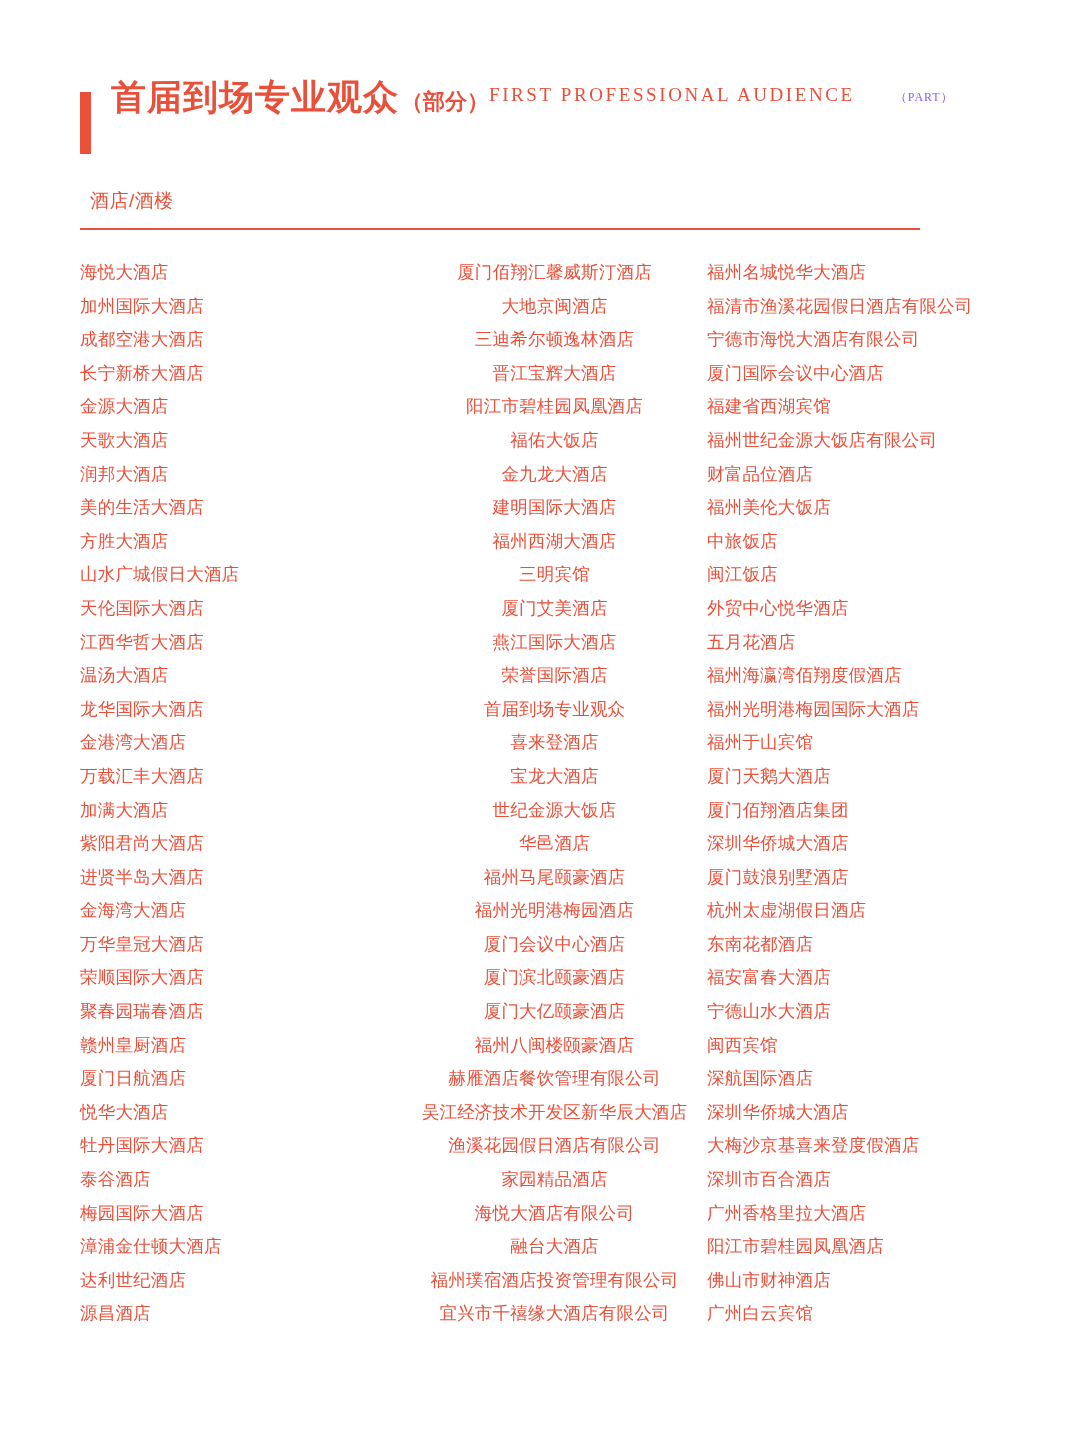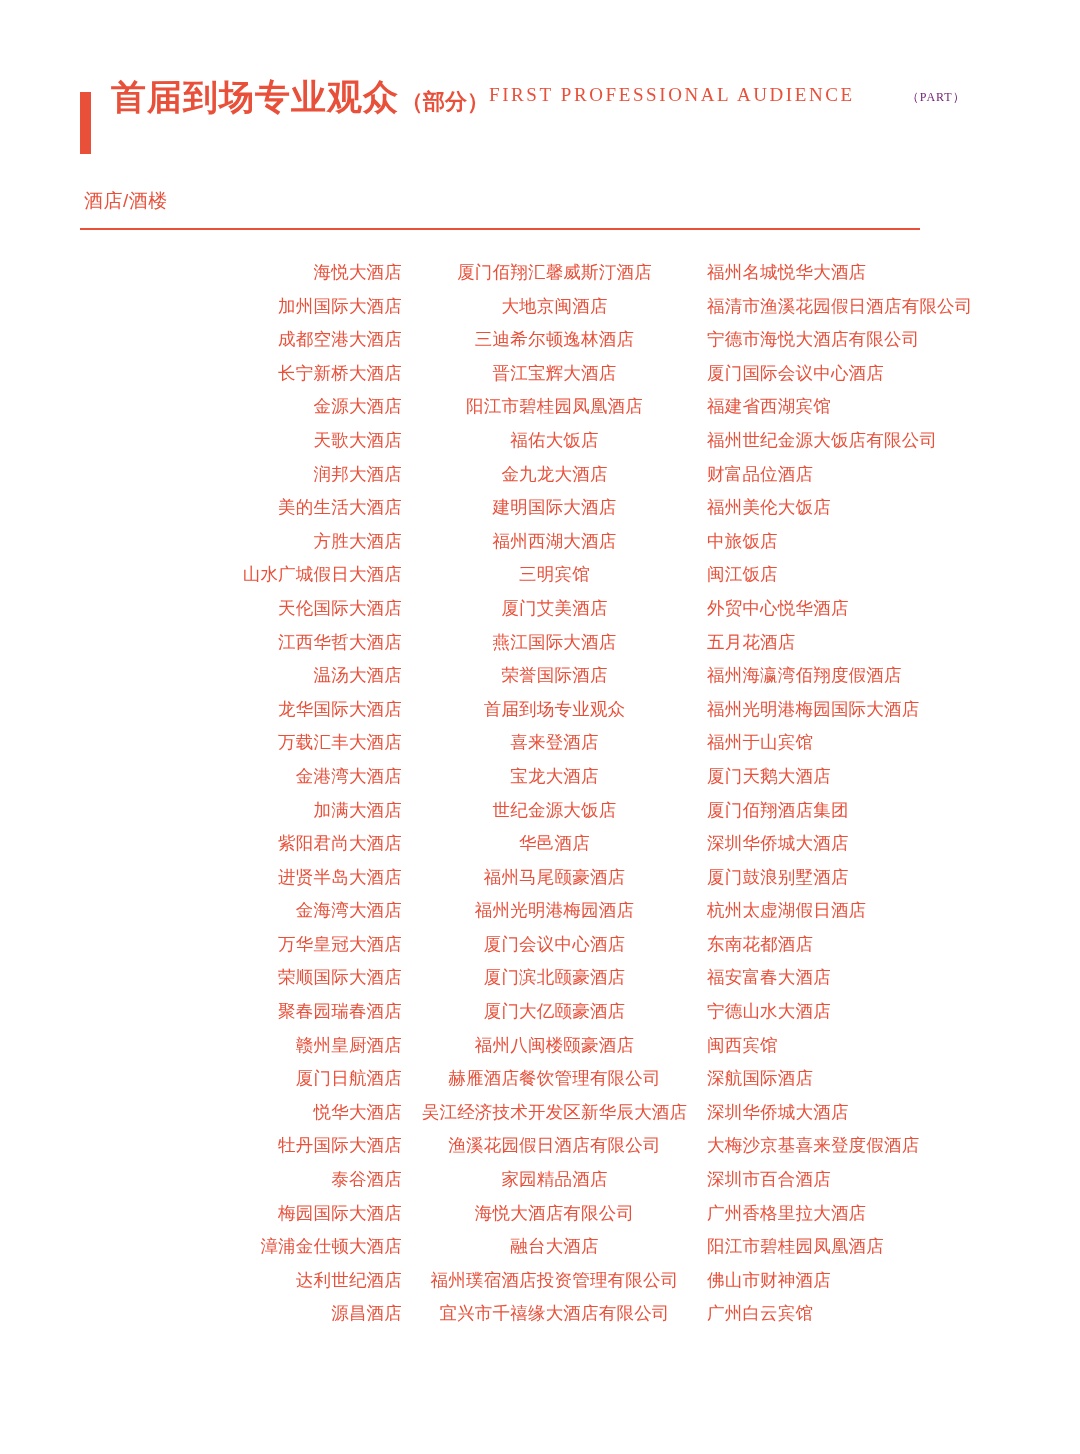--- a/index.html
+++ b/index.html
@@ -67,47 +67,47 @@
   }
   .title-en {
     font-size: 19px;
     letter-spacing: 2.6px;
     color: #e8503a;
     font-weight: normal;
   }
   .title-en-sub {
     font-size: 12px;
     letter-spacing: 1px;
-    color: #701a75;
-    margin-left: 13px;
+    color: #8b5cf6;
+    margin-left: 1px;
   }
   
   .section-title {
     font-size: 19px;
     color: #e8503a;
-    margin: 0 0 14px 4px;
+    margin: 0 0 14px 10px;
     font-weight: normal;
     letter-spacing: 0.5px;
   }
   .divider {
     height: 2px;
     background: #e8503a;
     width: 840px;
     margin-bottom: 26px;
   }
   
   .columns {
     display: flex;
     width: 920px;
   }
   .col {
     display: flex;
     flex-direction: column;
   }
-  .col-1 { width: 322px; align-items: flex-end; }
+  .col-1 { width: 322px; }
   .col-2 { width: 305px; align-items: center; }
   .col-3 { width: 293px; }
   .entry {
     font-size: 17.5px;
     line-height: 33.6px;
     color: #e8503a;
     white-space: nowrap;
     letter-spacing: 0.2px;
   }
 </style>
@@ -142,22 +142,22 @@
         <div class="entry">金源大酒店</div>
         <div class="entry">天歌大酒店</div>
         <div class="entry">润邦大酒店</div>
         <div class="entry">美的生活大酒店</div>
         <div class="entry">方胜大酒店</div>
         <div class="entry">山水广城假日大酒店</div>
         <div class="entry">天伦国际大酒店</div>
         <div class="entry">江西华哲大酒店</div>
         <div class="entry">温汤大酒店</div>
         <div class="entry">龙华国际大酒店</div>
+        <div class="entry">金港湾大酒店</div>
         <div class="entry">万载汇丰大酒店</div>
-        <div class="entry">金港湾大酒店</div>
         <div class="entry">加满大酒店</div>
         <div class="entry">紫阳君尚大酒店</div>
         <div class="entry">进贤半岛大酒店</div>
         <div class="entry">金海湾大酒店</div>
         <div class="entry">万华皇冠大酒店</div>
         <div class="entry">荣顺国际大酒店</div>
         <div class="entry">聚春园瑞春酒店</div>
         <div class="entry">赣州皇厨酒店</div>
         <div class="entry">厦门日航酒店</div>
         <div class="entry">悦华大酒店</div>

